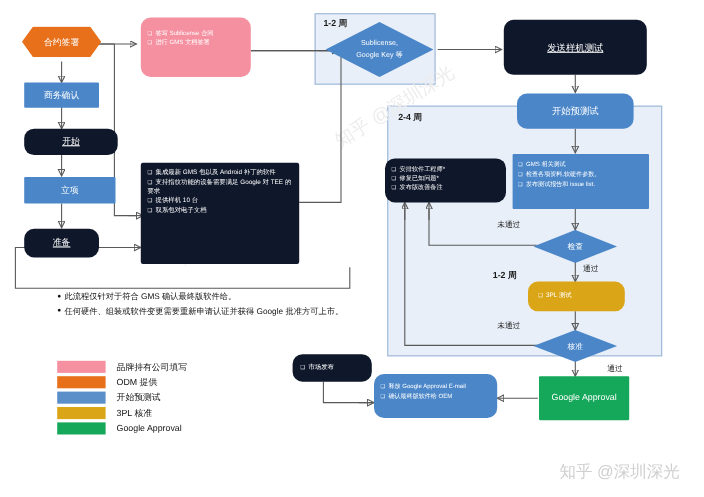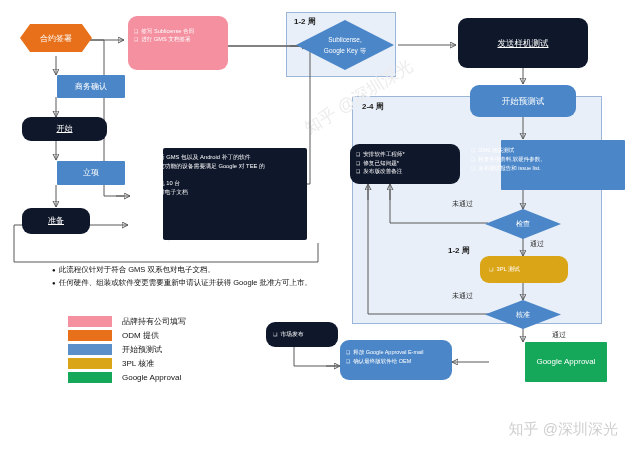--- a/index.html
+++ b/index.html
@@ -12,21 +12,21 @@
   #root { position: relative; width: 640px; height: 452px; background: #fff; }
 
   .node {
     position: absolute;
     display: flex; align-items: center; justify-content: center;
     text-align: center;
     color: #ffffff;
     line-height: 1.25;
     z-index: 5;
   }
-  .rect { border-radius: 1px; margin-left: 35px; }
+  .rect { border-radius: 1px; }
   .round { border-radius: 9px; }
   .orange { background: #0f172a; text-decoration: underline; }
   .blue   { background: #4a86c8; }
   .pink   { background: #f590a0; }
   .yellow { background: #dba518; }
   .green  { background: #16a85a; }
 
   .hexagon {
     position: absolute;
     background: #e8701a;
@@ -182,21 +182,21 @@
 
     <polyline points="390,152 368,152"></polyline>
   </svg>
 
   <div class="hexagon" style="left:20px; top:24px; width:72px; height:28px; font-size:8px;">合约签署</div>
 
   <div class="node rect blue" style="left:22px; top:75px; width:68px; height:23px; font-size:8px;">商务确认</div>
 
   <div class="node round orange" style="left:22px; top:117px; width:85px; height:24px; font-size:8px;">开始</div>
 
-  <div class="node rect blue" style="left:22px; top:161px; width:68px; height:24px; font-size:8px;">立项</div>
+  <div class="node rect blue" style="left:22px; top:161px; width:83px; height:24px; font-size:8px;">立项</div>
 
   <div class="node round orange" style="left:22px; top:208px; width:68px; height:26px; font-size:8px;">准备</div>
 
   <div class="node round pink" style="left:128px; top:16px; width:100px; height:54px;"></div>
   <div class="bullets" style="left:134px; top:27px; width:92px; font-size:5.6px;">
     <span class="li">签写 Sublicense 合同</span>
     <span class="li">进行 GMS 文档签署</span>
   </div>
 
   <div class="node rect orange" style="left:128px; top:148px; width:144px; height:92px; border-radius:2px;"></div>
@@ -250,25 +250,25 @@
     <span class="li">释放 Google Approval E-mail</span>
     <span class="li">确认最终版软件给 OEM</span>
   </div>
 
   <div class="node round orange" style="left:266px; top:322px; width:72px; height:25px;"></div>
   <div class="bullets" style="left:273px; top:330px; width:64px; font-size:5.8px;">
     <span class="li">市场发布</span>
   </div>
 
   <div class="notes" style="left:52px; top:264px;">
-    <div class="note-line">此流程仅针对于符合 GMS 双系包对电子文档。</div>
+    <div class="note-line">此流程仅针对于符合 GMS 确认最终版软件给。</div>
     <div class="note-line">任何硬件、组装或软件变更需要重新申请认证并获得 Google 批准方可上市。</div>
   </div>
 
-  <div class="legend" style="left:52px; top:316px;margin-left:16px;">
+  <div class="legend" style="left:52px; top:328px;">
     <div class="legend-row">
       <span class="swatch" style="background:#f590a0;"></span>
       <span class="legend-label">品牌持有公司填写</span>
     </div>
     <div class="legend-row">
       <span class="swatch" style="background:#e8701a;"></span>
       <span class="legend-label">ODM 提供</span>
     </div>
     <div class="legend-row">
       <span class="swatch" style="background:#5b8fc9;"></span>

